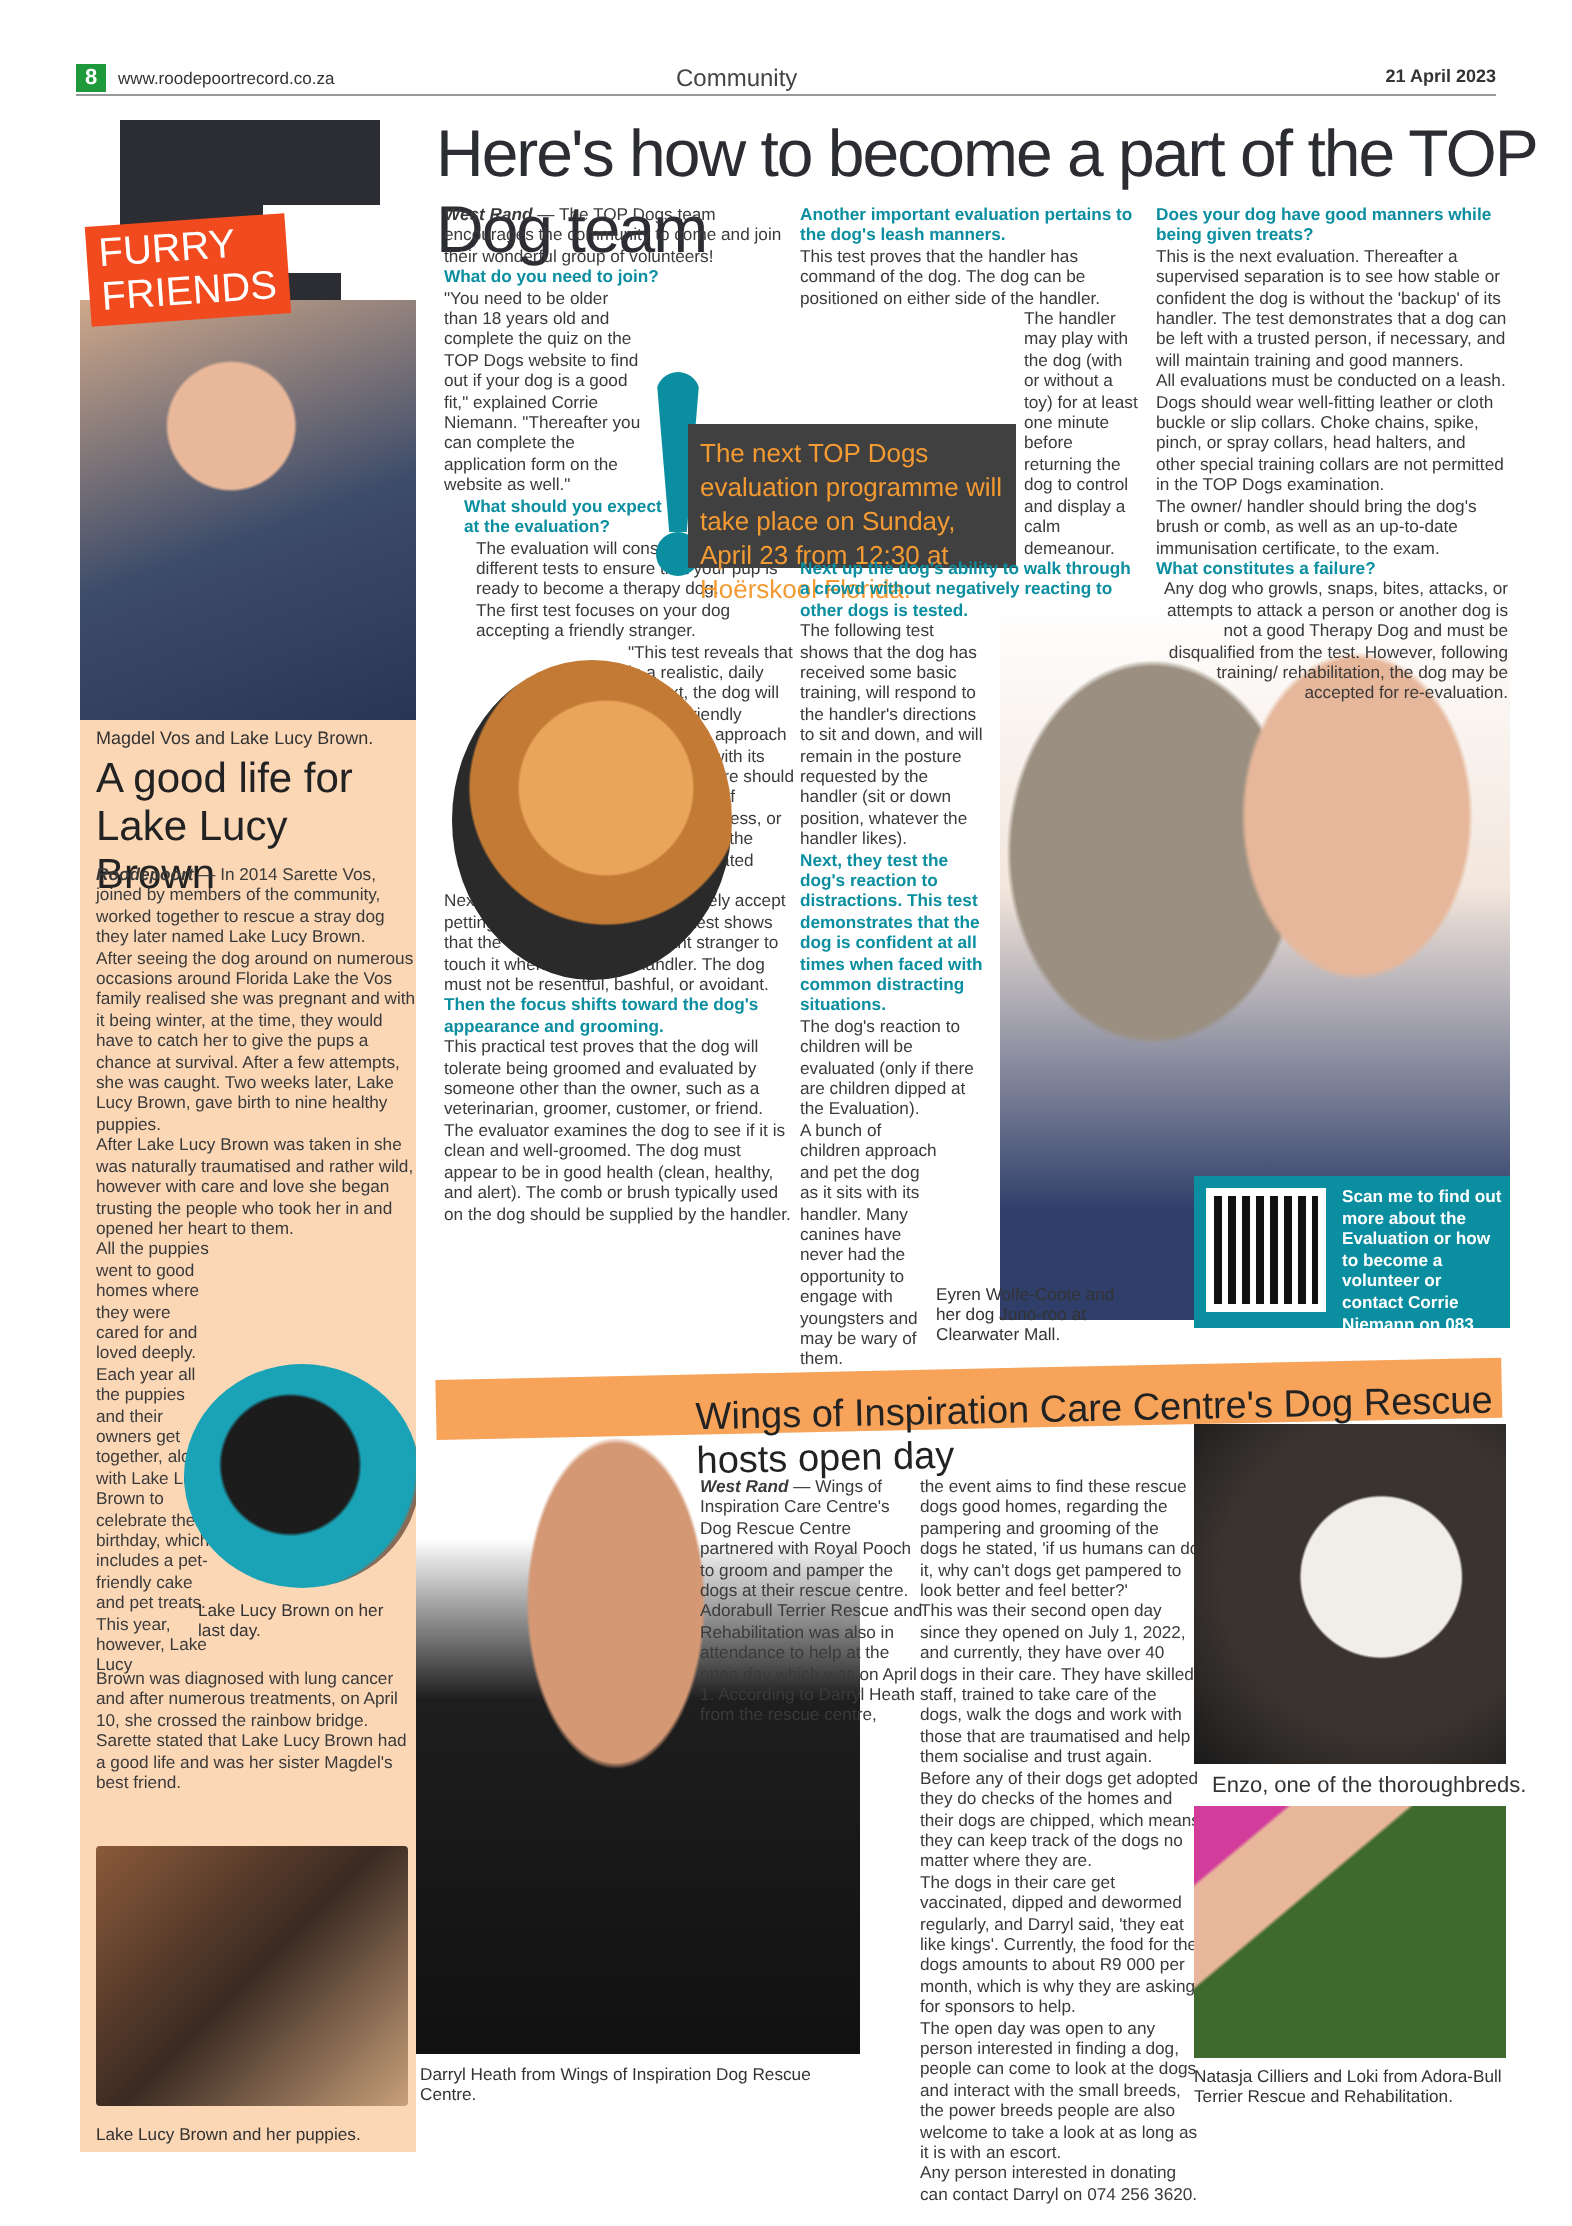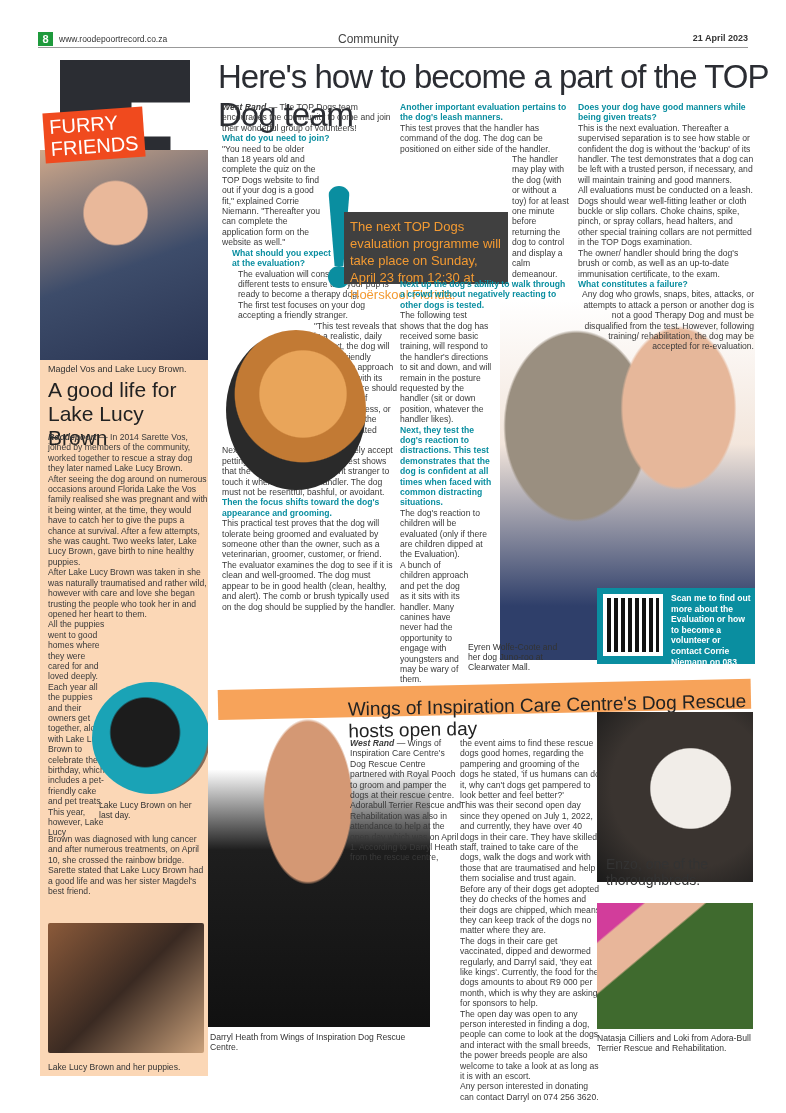--- a/index.html
+++ b/index.html
@@ -43,21 +43,21 @@
   #qrtext{left:74px;top:5px;width:82px;font-size:8.6px;line-height:10.6px;color:#fff;font-weight:bold}
   #cap-eyren{left:468px;top:642px;width:100px;font-size:8.6px;line-height:10px;color:#333}
   
   #banner{left:218px;top:690px;width:533px;height:30px;background:#f7a35a;transform:rotate(-1.2deg);transform-origin:left}
   #banner-title{left:348px;top:694px;font-size:19px;color:#222;font-family:"Liberation Sans Narrow","Liberation Sans",sans-serif;transform:rotate(-1.2deg)}
   #photo-darryl{left:208px;top:705px;width:222px;height:322px;background:radial-gradient(ellipse at 45% 30%,#d49874 0 25%,transparent 26%),linear-gradient(#fff 0 20%,#1e1e1e 45%,#111)}
   #wings1{left:350px;top:738px;width:112px;text-align:right}
   #wings2{left:460px;top:738px;width:140px}
   #cap-darryl{left:210px;top:1032px;width:210px;font-size:8.6px;line-height:10.4px;color:#333}
   #photo-enzo{left:597px;top:712px;width:156px;height:170px;background:radial-gradient(ellipse at 60% 45%,#f1ede8 0 30%,#3a3430 31% 60%,#1a1a1a)}
-  #cap-enzo{left:606px;top:856px;font-size:14px;color:#333}
+  #cap-enzo{left:606px;top:887px;font-size:11px;color:#333}
   #photo-natasja{left:597px;top:903px;width:156px;height:126px;background:linear-gradient(140deg,#d23d9b 0 15%,#e8b69a 16% 35%,#3f6a2e 36%)}
   #cap-natasja{left:597px;top:1033px;width:160px;font-size:8.6px;line-height:10.4px;color:#333}
 </style>
 </head>
 <body>
 
 <div id="hdr" class="abs">
   <div id="pgnum" class="abs">8</div>
   <div id="url" class="abs">www.roodepoortrecord.co.za</div>
   <div id="section" class="abs">Community</div>

